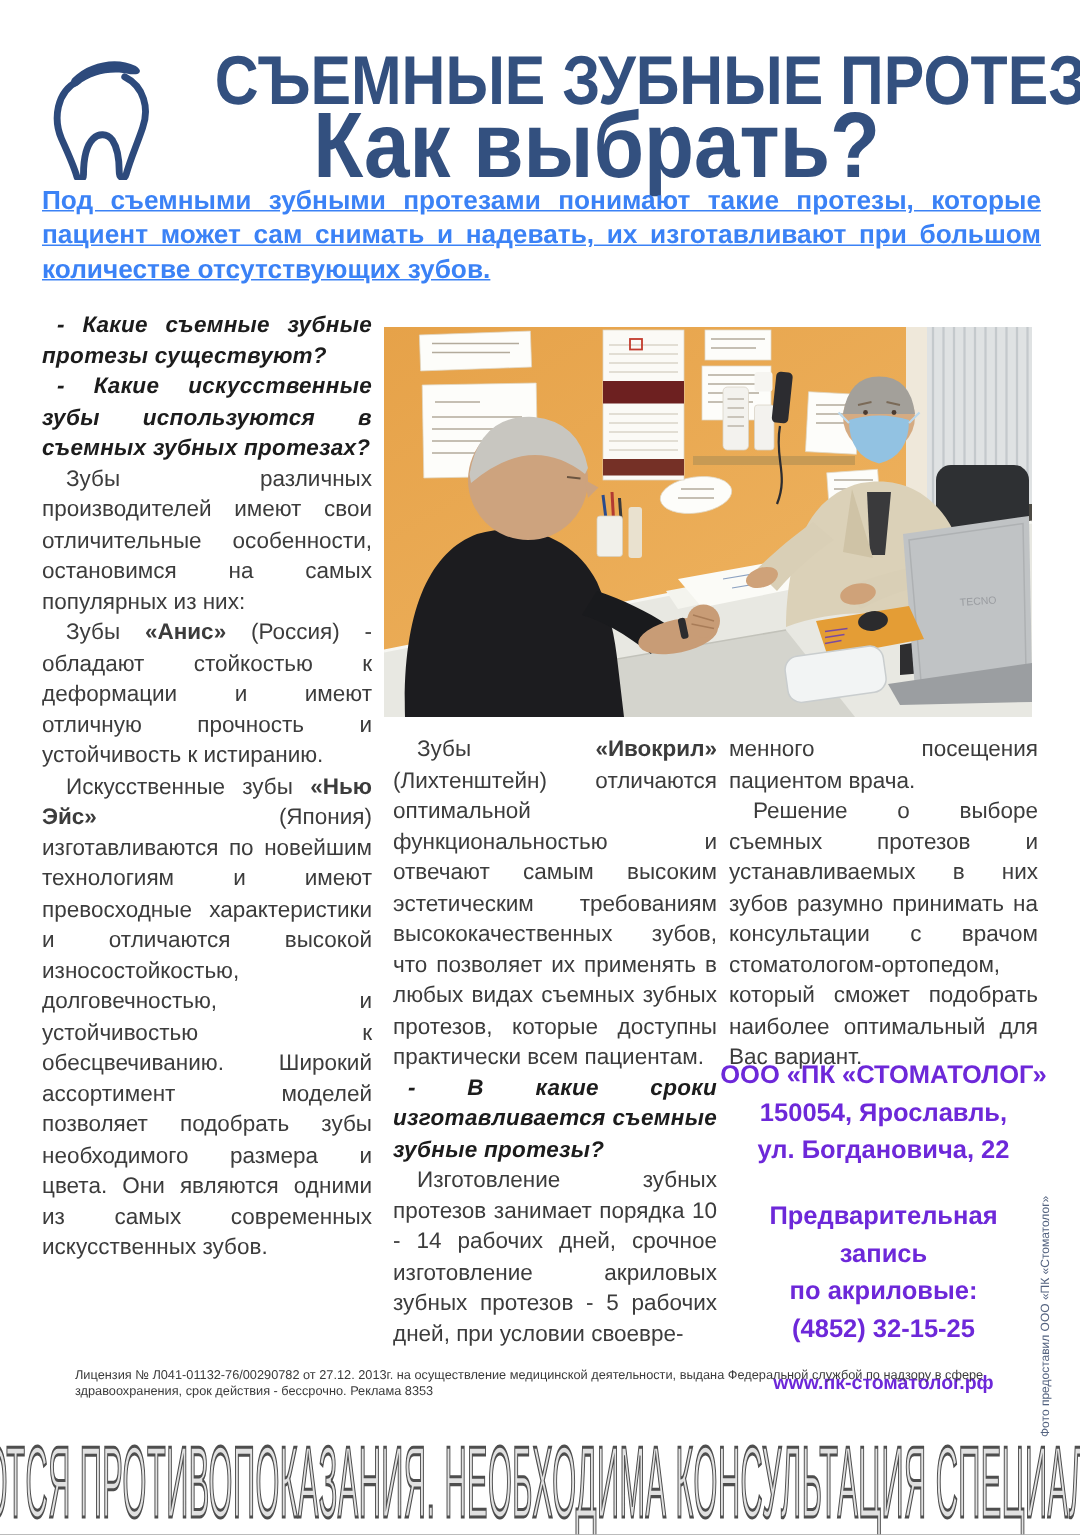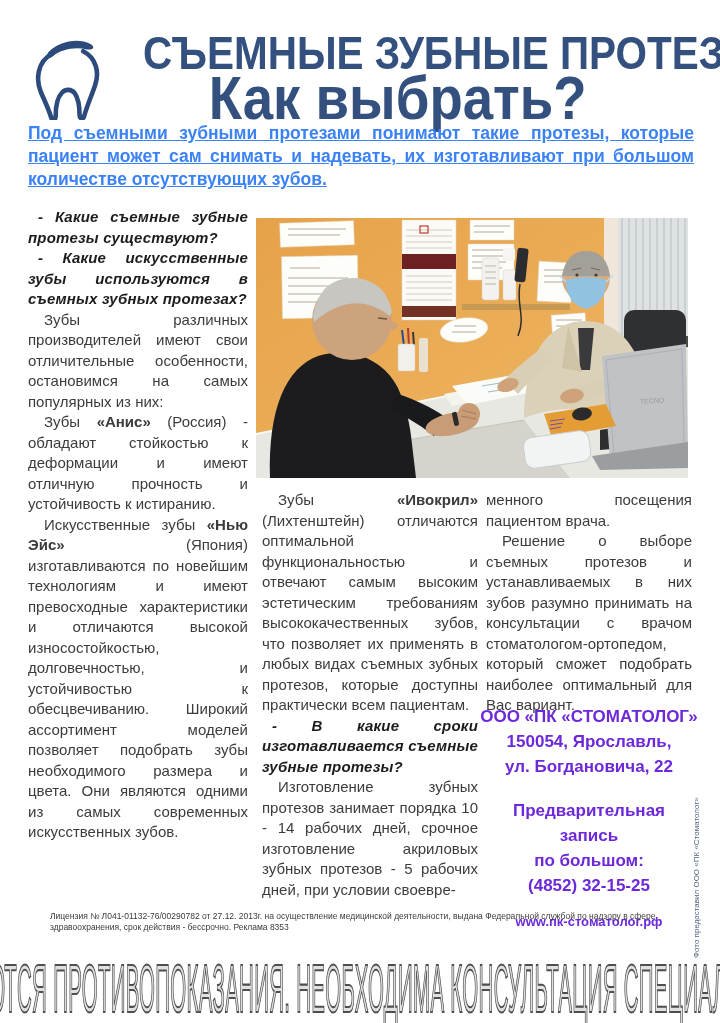--- a/index.html
+++ b/index.html
@@ -201,21 +201,21 @@
       <p class="body"><span>Решение о выборе съемных протезов и устанавливаемых в них зубов разумно принимать на консультации с врачом стоматологом-ортопедом, который сможет подобрать наиболее оптимальный для Вас вариант.</span></p>
     </div>
 
   <div class="contact">
     <div class="l">ООО «ПК «СТОМАТОЛОГ»</div>
     <div class="l">150054, Ярославль,</div>
     <div class="l">ул. Богдановича, 22</div>
     <div class="grp">
       <div class="l">Предварительная</div>
       <div class="l">запись</div>
-      <div class="l">по большом:</div>
+      <div class="l">по акриловые:</div>
       <div class="l">(4852) 32-15-25</div>
     </div>
     <div class="l site">www.пк-стоматолог.рф</div>
   </div>
 
   <div class="license">Лицензия № Л041-01132-76/00290782 от 27.12. 2013г. на осуществление медицинской деятельности, выдана Федеральной службой по надзору в сфере здравоохранения, срок действия - бессрочно. Реклама 8353</div>
 
   <div class="warning">
     <span>ИМЕЮТСЯ ПРОТИВОПОКАЗАНИЯ. НЕОБХОДИМА КОНСУЛЬТАЦИЯ СПЕЦИАЛИСТА</span>
   </div>

